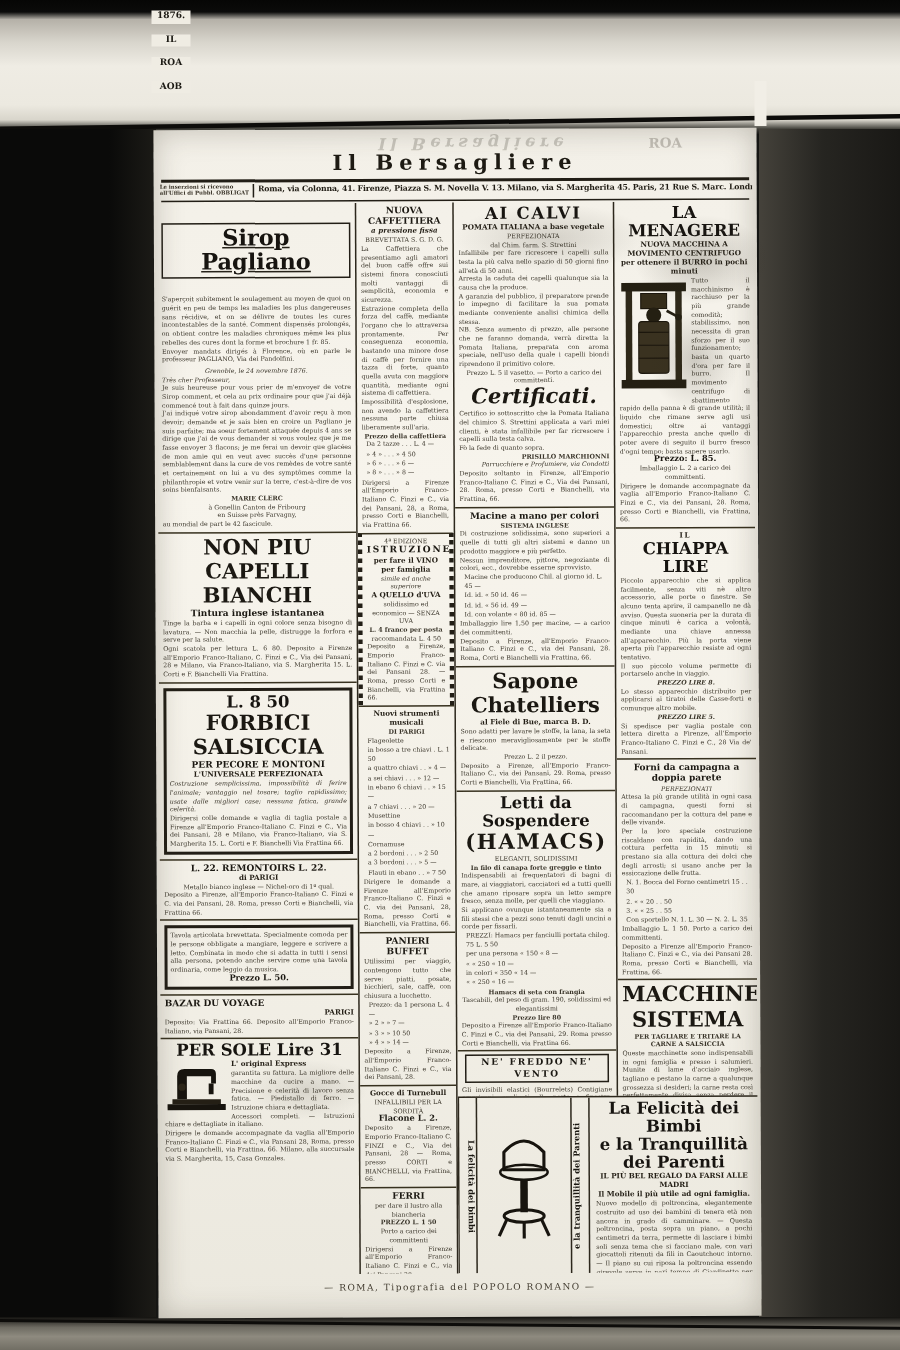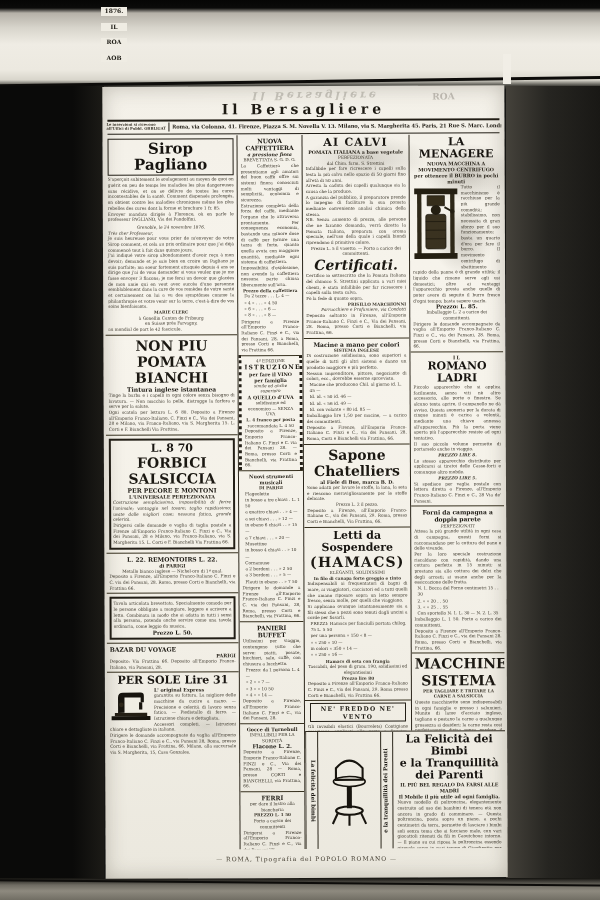--- a/index.html
+++ b/index.html
@@ -53,21 +53,21 @@
   .t-md{font-size:14px;font-weight:bold;line-height:1.15;color:#1b1812;}
   .t-sm{font-size:6px;font-weight:bold;line-height:1.2;color:#1b1812;}
   .t-xs{font-size:4.8px;font-weight:bold;line-height:1.25;color:#241f16;}
   .body{font-size:4.2px;line-height:1.35;text-align:justify;color:#3a352a;}
   .body-c{font-size:4.2px;line-height:1.35;text-align:center;color:#3a352a;}
   .list{font-size:4.2px;line-height:1.5;color:#3a352a;padding-left:3px;}
   .price{font-size:5.5px;font-weight:bold;text-align:center;color:#1b1812;}
   .sc{letter-spacing:1.2px;}
   .it{font-style:italic;}
   .boxed{border:2px solid #221e16;padding:2px;margin:1px 0;}
-  .boxed-thin{border:1px solid #221e16;padding:2px;margin:1px 0;}
+  .boxed-thin{border:1px solid #221e16;padding:2px;margin:11px 0;text-decoration:underline;}
   .chainside{border-left:3px dotted #221e16;border-right:3px dotted #221e16;}
   .barhead{border:1.5px solid #221e16;padding:1px 2px;margin:0 2px 2px 2px;}
   .gap{height:2px;}
   .right{text-align:right;}
   .illu{display:block;margin:1px auto;}
   .illu-left{float:left;margin:1px 2px 1px 0;}
   .vstrip{writing-mode:vertical-rl;font-size:5.5px;font-weight:bold;border-left:1px solid #2c271c;border-right:1px solid #2c271c;padding:2px 1px;text-align:center;color:#1b1812;width:9px;overflow:hidden;}
   .vstrip.flip{transform:rotate(180deg);}
   .chair-wrap{width:62px;display:flex;align-items:center;justify-content:center;}
   .felicita{flex:1;padding:2px 4px;overflow:hidden;}
@@ -126,29 +126,29 @@
         <div class="body it">Très cher Professeur,</div>
         <div class="body">Je suis heureuse pour vous prier de m'envoyer de votre Sirop comment, et cela au prix ordinaire pour que j'ai déjà commencé tout à fait dans quinze jours.</div>
         <div class="body">J'ai indiqué votre sirop abondamment d'avoir reçu à mon devoir; demande et je sais bien en croire un Pagliano je suis parfaite; ma soeur fortement attaquée depuis 4 ans se dirige que j'ai de vous demander si vous voulez que je me fasse envoyer 3 flacons; je me ferai un devoir que glacées de mon amie qui en veut avec succès d'une personne semblablement dans la cure de vos remèdes de votre santé et certainement on lui a vu des symptômes comme la philanthropie et votre venir sur la terre, c'est-à-dire de vos soins bienfaisants.</div>
         <div class="body-c t-xs">MARIE CLERC</div>
         <div class="body-c">à Gonellin Canton de Fribourg</div>
         <div class="body-c">en Suisse près Farvagny,</div>
         <div class="body">au mondial de part le 42 fascicule.</div>
       </div>
 
       <div class="ad">
-        <div class="t-md c">NON PIU POMATA BIANCHI</div>
+        <div class="t-md c">NON PIU CAPELLI BIANCHI</div>
         <div class="t-sm c">Tintura inglese istantanea</div>
         <div class="body">Tinge la barba e i capelli in ogni colore senza bisogno di lavatura. — Non macchia la pelle, distrugge la forfora e serve per la salute.</div>
         <div class="body">Ogni scatola per lettura L. 6 80. Deposito a Firenze all'Emporio Franco-Italiano, C. Finzi e C., Via dei Pansani, 28 e Milano, via Franco-Italiano, via S. Margherita 15. L. Corti e F. Bianchelli Via Frattina.</div>
       </div>
 
       <div class="ad">
         <div class="boxed">
-          <div class="t-lg c">L. 8 70</div>
+          <div class="t-lg c">L. 8 50</div>
           <div class="t-md c">FORBICI SALSICCIA</div>
           <div class="t-sm c">PER PECORE E MONTONI</div>
           <div class="t-xs c">L'UNIVERSALE PERFEZIONATA</div>
           <div class="body it">Costruzione semplicissima, impossibilità di ferire l'animale; vantaggio nel tosare; taglio rapidissimo; usate dalle migliori case; nessuna fatica, grande celerità.</div>
           <div class="body">Dirigersi colle domande e vaglia di taglia postale a Firenze all'Emporio Franco-Italiano C. Finzi e C., Via dei Pansani, 28 e Milano, via Franco-Italiano, via S. Margherita 15. L. Corti e F. Bianchelli Via Frattina 66.</div>
         </div>
       </div>
 
       <div class="ad">
         <div class="t-sm c">L. 22. REMONTOIRS L. 22.</div>
@@ -361,21 +361,21 @@
               <line x1="44" y1="30" x2="55" y2="36" stroke="#241f12" stroke-width="2.5"></line>
             </svg>
             <div class="body">Tutto il macchinismo è racchiuso per la più grande comodità; stabilissimo, non necessita di gran sforzo per il suo funzionamento; basta un quarto d'ora per fare il burro. Il movimento centrifugo di sbattimento rapido della panna è di grande utilità; il liquido che rimane serve agli usi domestici; oltre ai vantaggi l'apparecchio presta anche quello di poter avere di seguito il burro fresco d'ogni tempo; basta sapere usarlo.</div>
             <div class="price">Prezzo: L. 85.</div>
             <div class="body-c">Imballaggio L. 2 a carico dei committenti.</div>
             <div class="body">Dirigere le domande accompagnate da vaglia all'Emporio Franco-Italiano C. Finzi e C., via dei Pansani, 28. Roma, presso Corti e Bianchelli, via Frattina, 66.</div>
           </div>
 
           <div class="ad">
             <div class="t-xs c sc">IL</div>
-            <div class="t-lg c">ROMANO LADRI</div>
+            <div class="t-lg c">CHIAPPA LIRE</div>
             <div class="body">Piccolo apparecchio che si applica facilmente, senza viti nè altro accessorio, alle porte o finestre. Se alcuno tenta aprire, il campanello ne dà avviso. Questa suoneria per la durata di cinque minuti è carica a volontà, mediante una chiave annessa all'apparecchio. Più la porta viene aperta più l'apparecchio resiste ad ogni tentativo.</div>
             <div class="body">Il suo piccolo volume permette di portarselo anche in viaggio.</div>
             <div class="body-c t-xs it">PREZZO LIRE 8.</div>
             <div class="body">Lo stesso apparecchio distribuito per applicarsi ai tiratoi delle Casse-forti e comunque altro mobile.</div>
             <div class="body-c t-xs it">PREZZO LIRE 5.</div>
             <div class="body">Si spedisce per vaglia postale con lettera diretta a Firenze, all'Emporio Franco-Italiano C. Finzi e C., 28 Via de' Pansani.</div>
           </div>
 
           <div class="ad">
             <div class="t-sm c">Forni da campagna a doppia parete</div>

